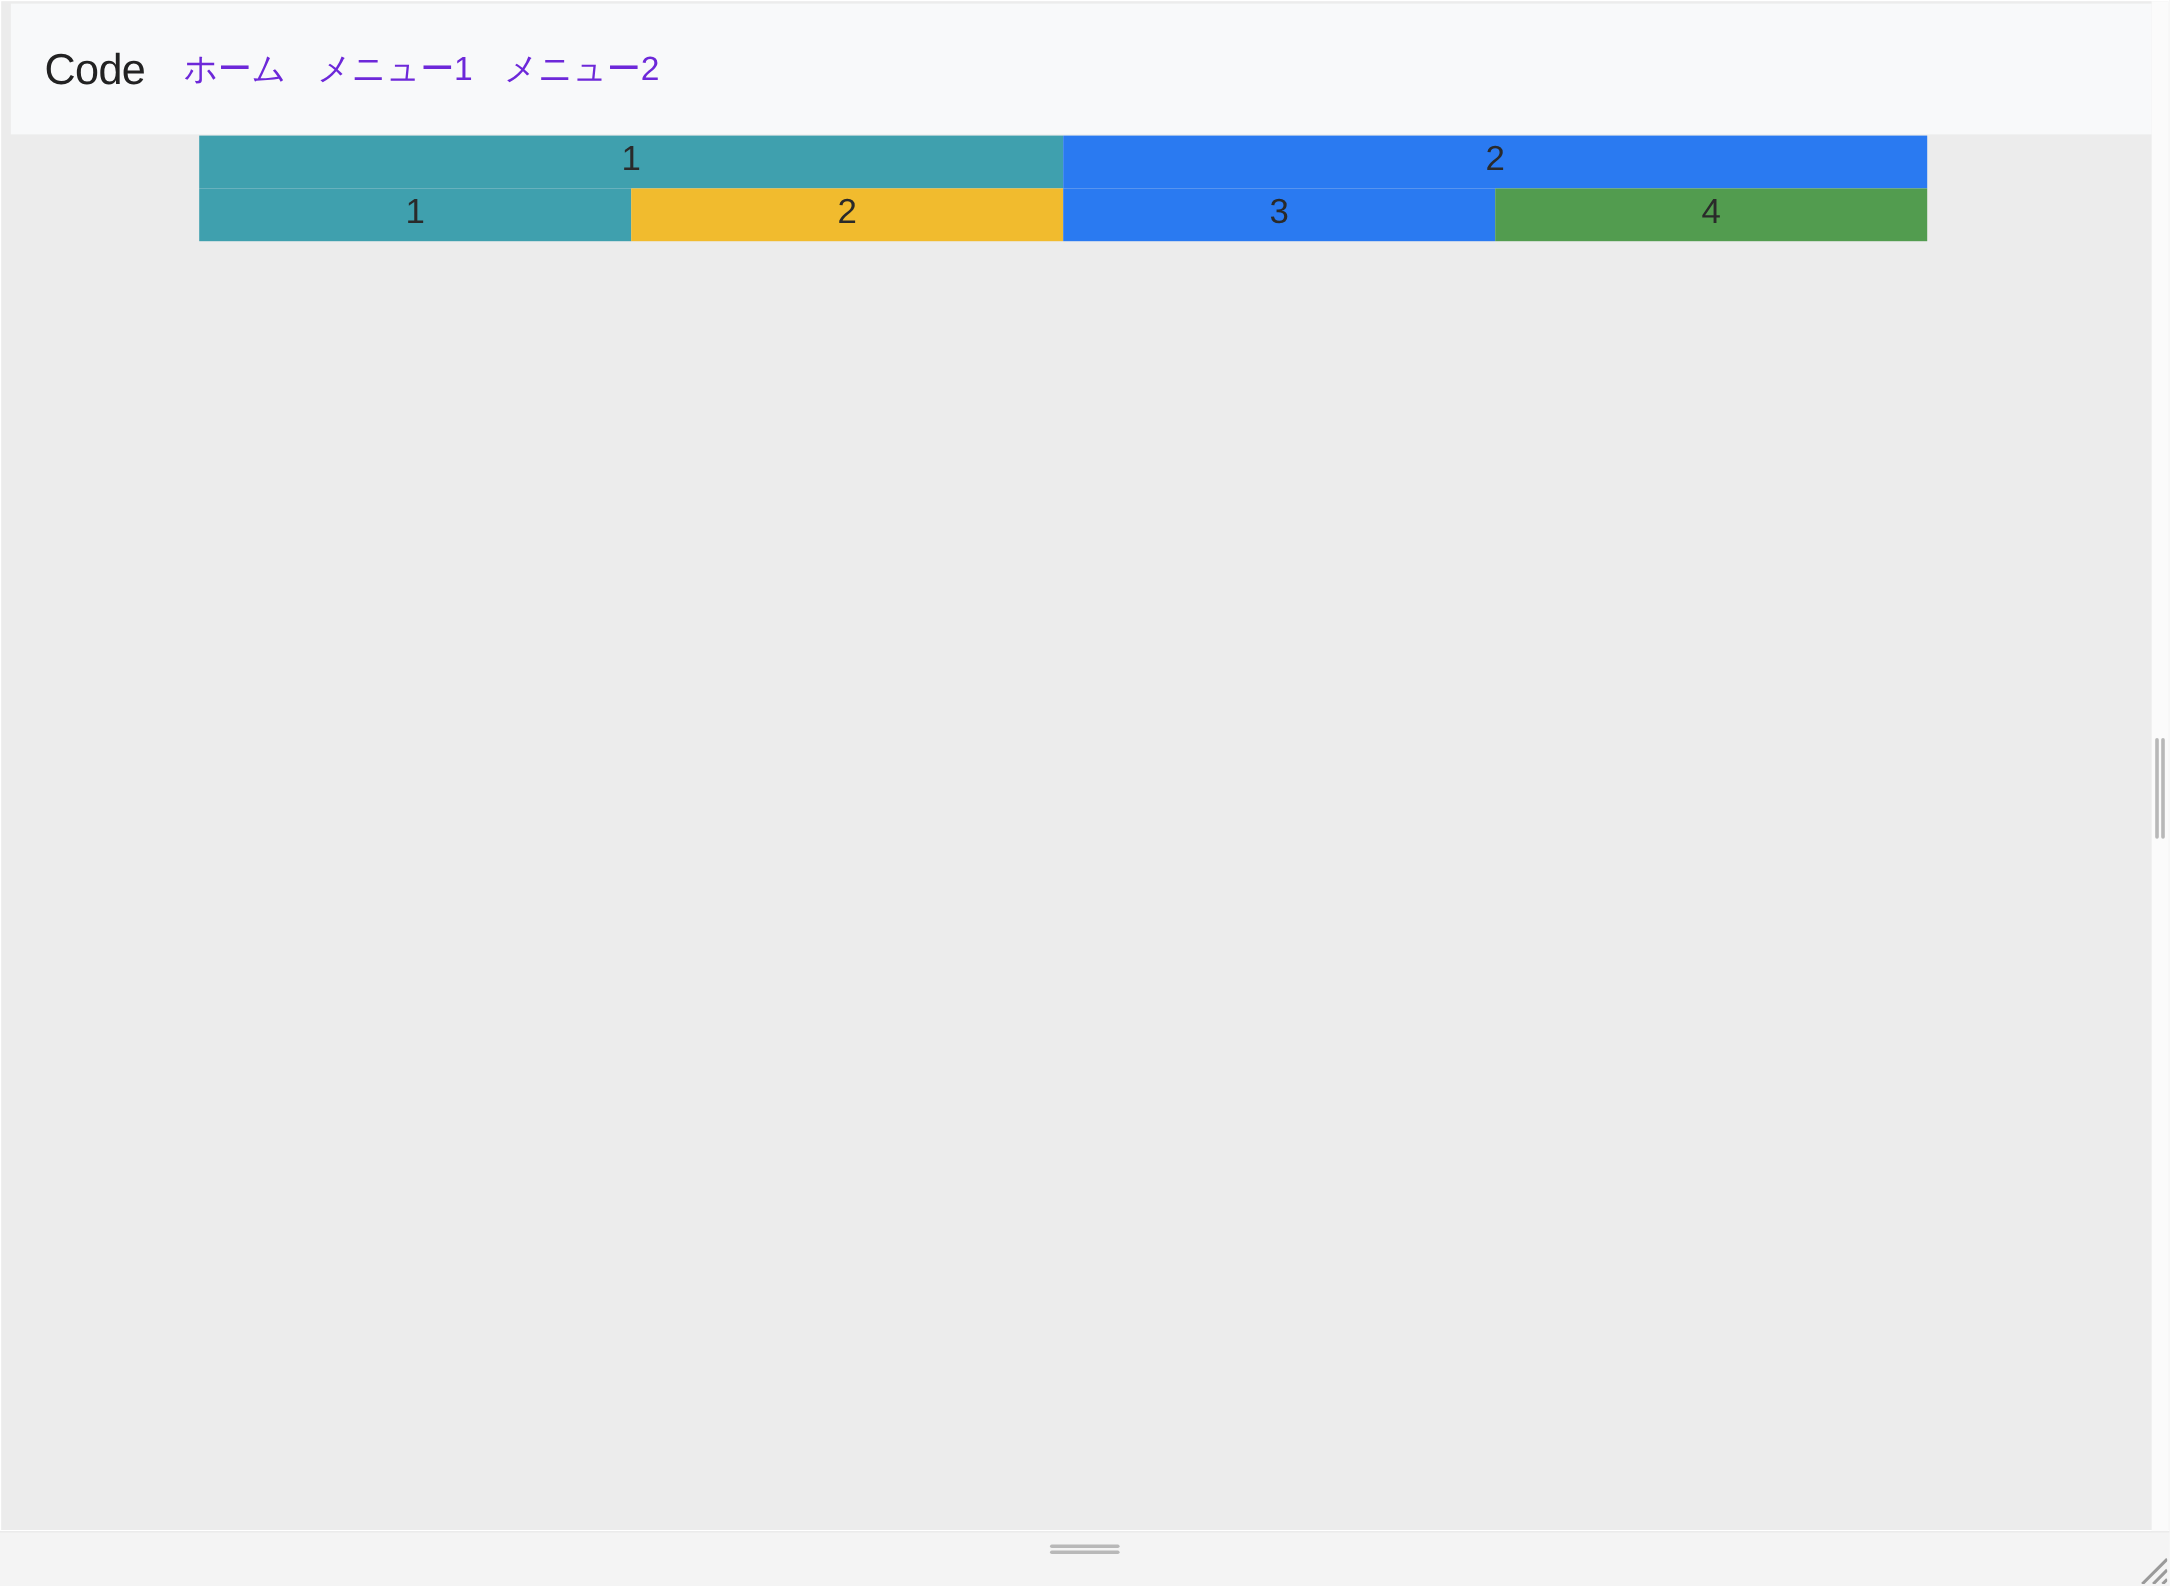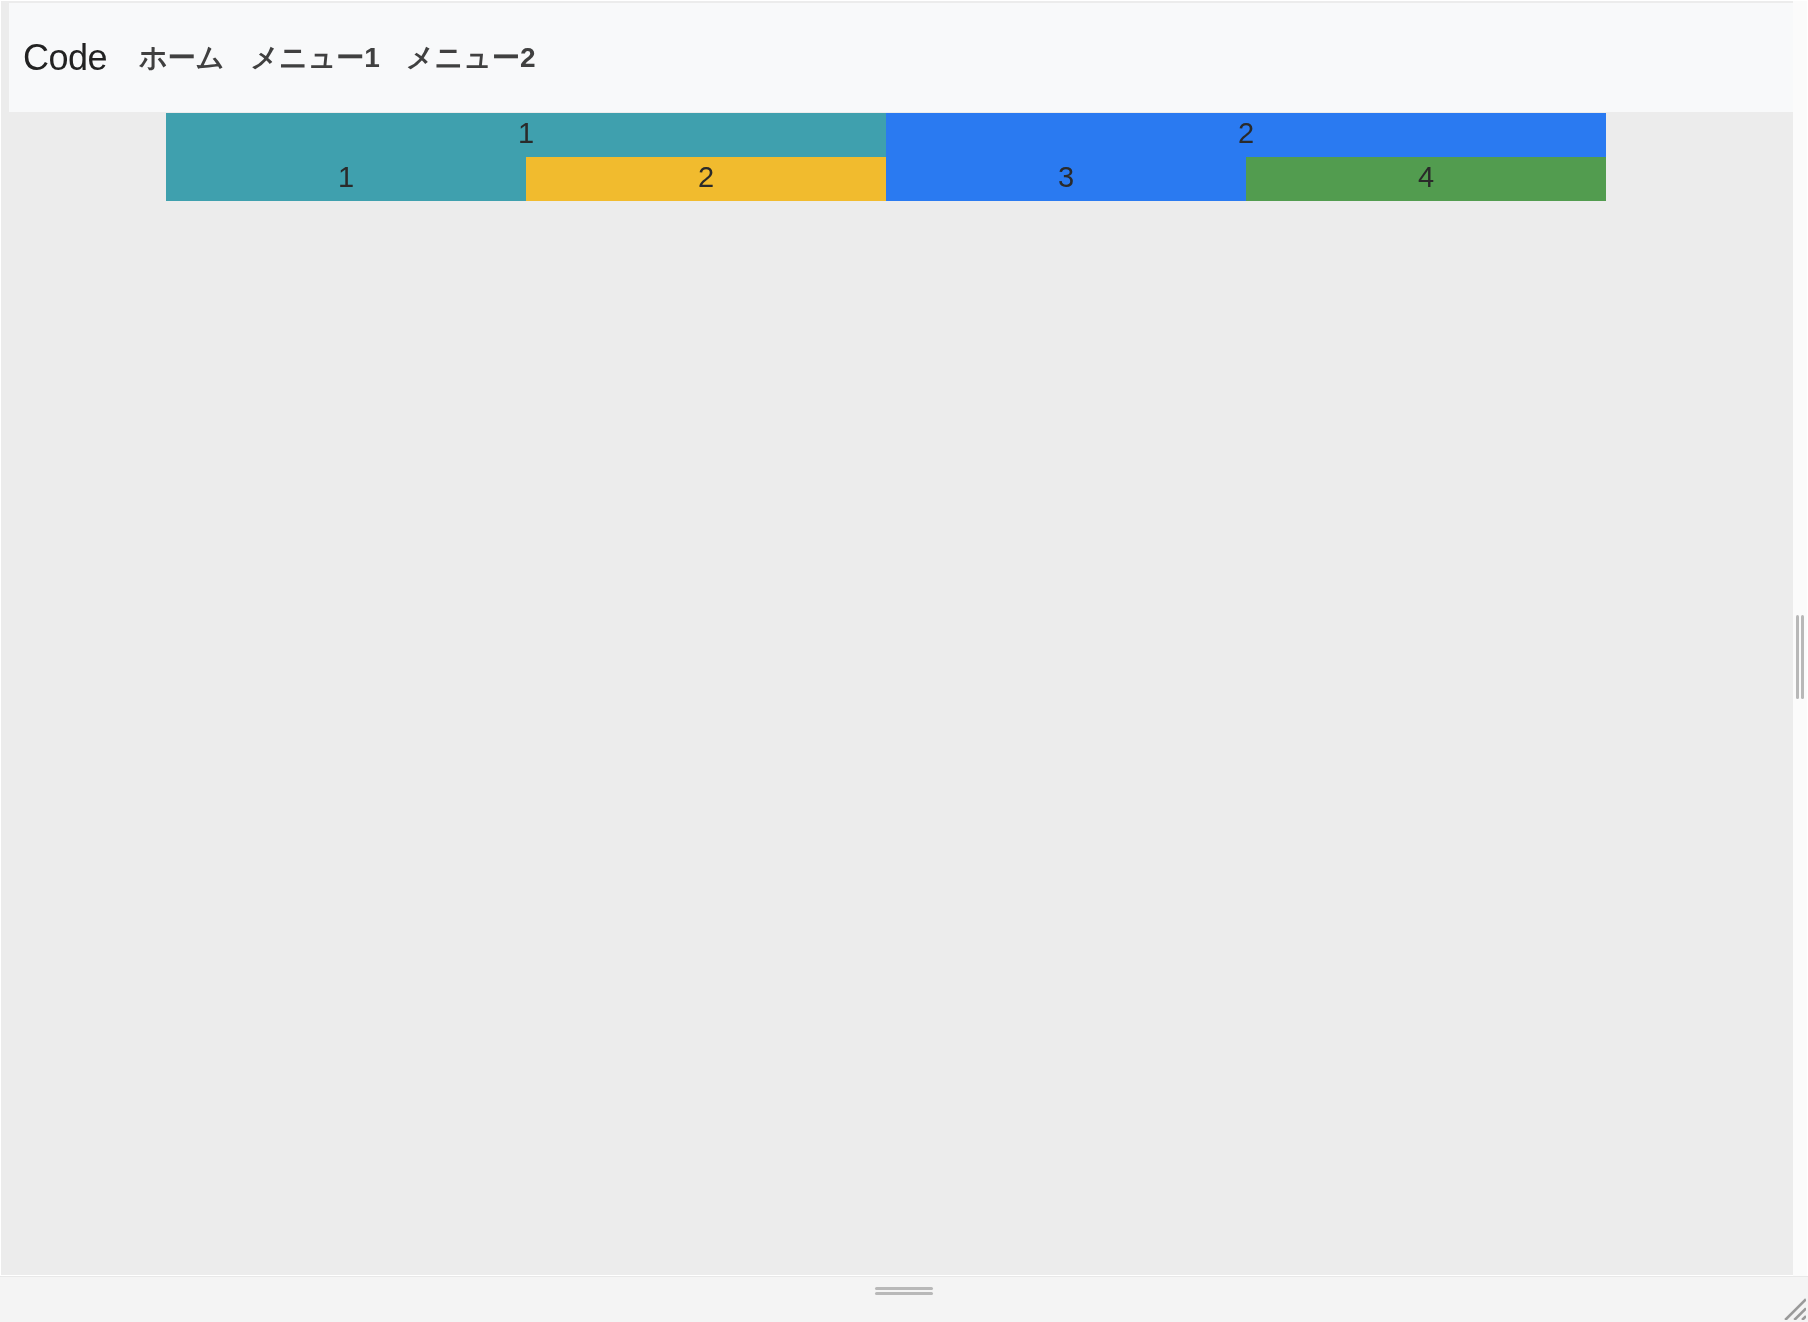--- a/index.html
+++ b/index.html
@@ -26,40 +26,40 @@
     }
     .navbar {
       position: absolute;
       top: 2px;
       left: 8px;
       right: 14px;
       height: 109px;
       background: #f8f9fa;
       display: flex;
       align-items: center;
-      padding: 0 14px;
+      padding: 0 28px;
       gap: 32px;
     }
     .brand {
       font-size: 36px;
       font-weight: 400;
       color: #222;
       letter-spacing: -0.5px;
       cursor: pointer;
     }
     .nav-links {
       display: flex;
       gap: 26px;
       align-items: center;
     }
     .nav-link {
       font-size: 28px;
-      color: #404040;
+      color: #6d28d9;
       cursor: pointer;
-      font-weight: 700;
+      font-weight: 400;
     }
     .content {
       position: absolute;
       top: 112px;
       left: 0;
       right: 14px;
     }
     h1 {
       font-size: 70px;
       font-weight: 500;

